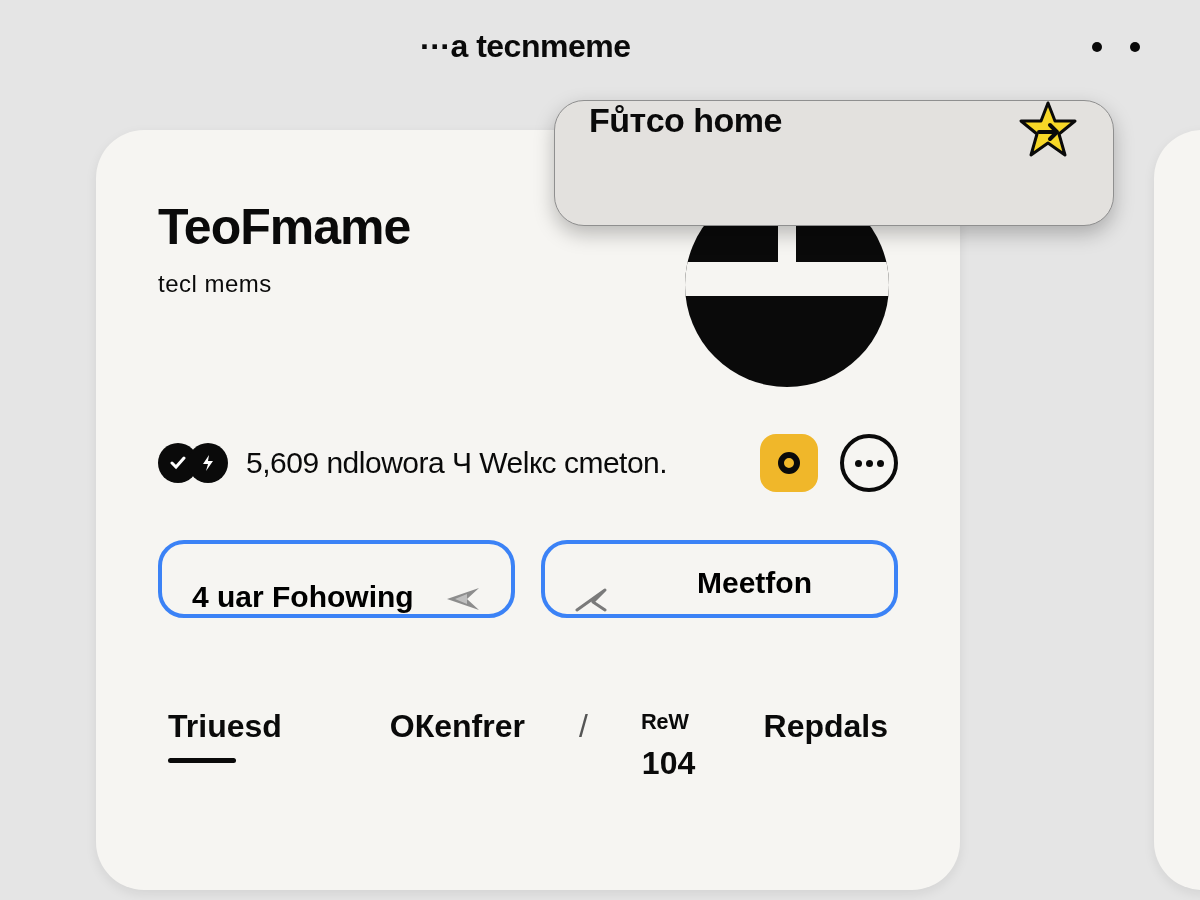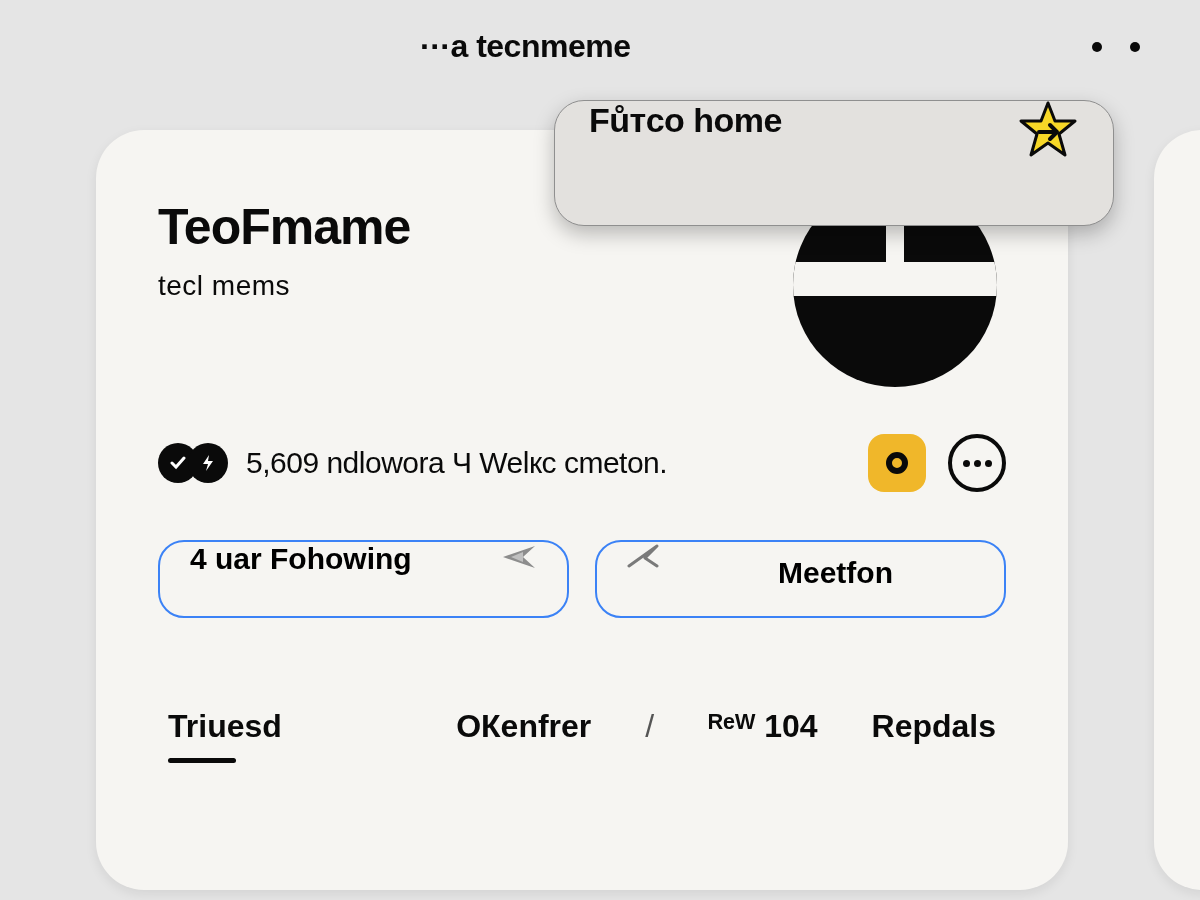--- a/index.html
+++ b/index.html
@@ -35,21 +35,21 @@
   }
   .header .dots-right .dot {
     width: 10px; height: 10px; border-radius: 50%; background:#0a0a0a;
   }
 
   
   .card {
     position: absolute;
     left: 96px;
     top: 130px;
-    width: 972px;
+    width: 864px;
     height: 760px;
     background: #f6f5f2;
     border-radius: 48px;
     box-shadow: 0 4px 12px rgba(0,0,0,0.08);
     padding: 68px 62px 0 62px;
   }
 
   
   .peek {
     position: absolute;
@@ -97,21 +97,21 @@
     gap: 30px;
   }
   .profile-text { flex: 1; }
   .display-name {
     font-size: 50px;
     font-weight: 900;
     letter-spacing: -1px;
     text-transform: capitalize;
   }
   .handle {
-    font-size: 28px;
+    font-size: 24px;
     margin-top: 14px;
     letter-spacing: 0.5px;
   }
   .avatar {
     width: 210px; height: 210px;
     margin-top: -18px;
     margin-right: 6px;
   }
 
   .bio {
@@ -164,24 +164,24 @@
 
   
   .actions {
     margin-top: 48px;
     display: flex;
     gap: 26px;
   }
   .pill {
     flex: 1;
     height: 78px;
-    border: 2px solid #3b82f6;
+    border: 4px solid #3b82f6;
     border-radius: 26px;
     display: flex;
-    align-items: flex-start;
+    align-items: flex-end;
     padding: 0 30px;
     font-size: 30px;
     font-weight: 800;
     gap: 18px;
     background: transparent;
   }
   .pill .glyph { margin-left: auto; }
   .pill.right { justify-content: flex-start; }
   .pill.right .glyph-left { margin-right: 18px; }
   .pill.right .lbl { margin: 14px auto; }

